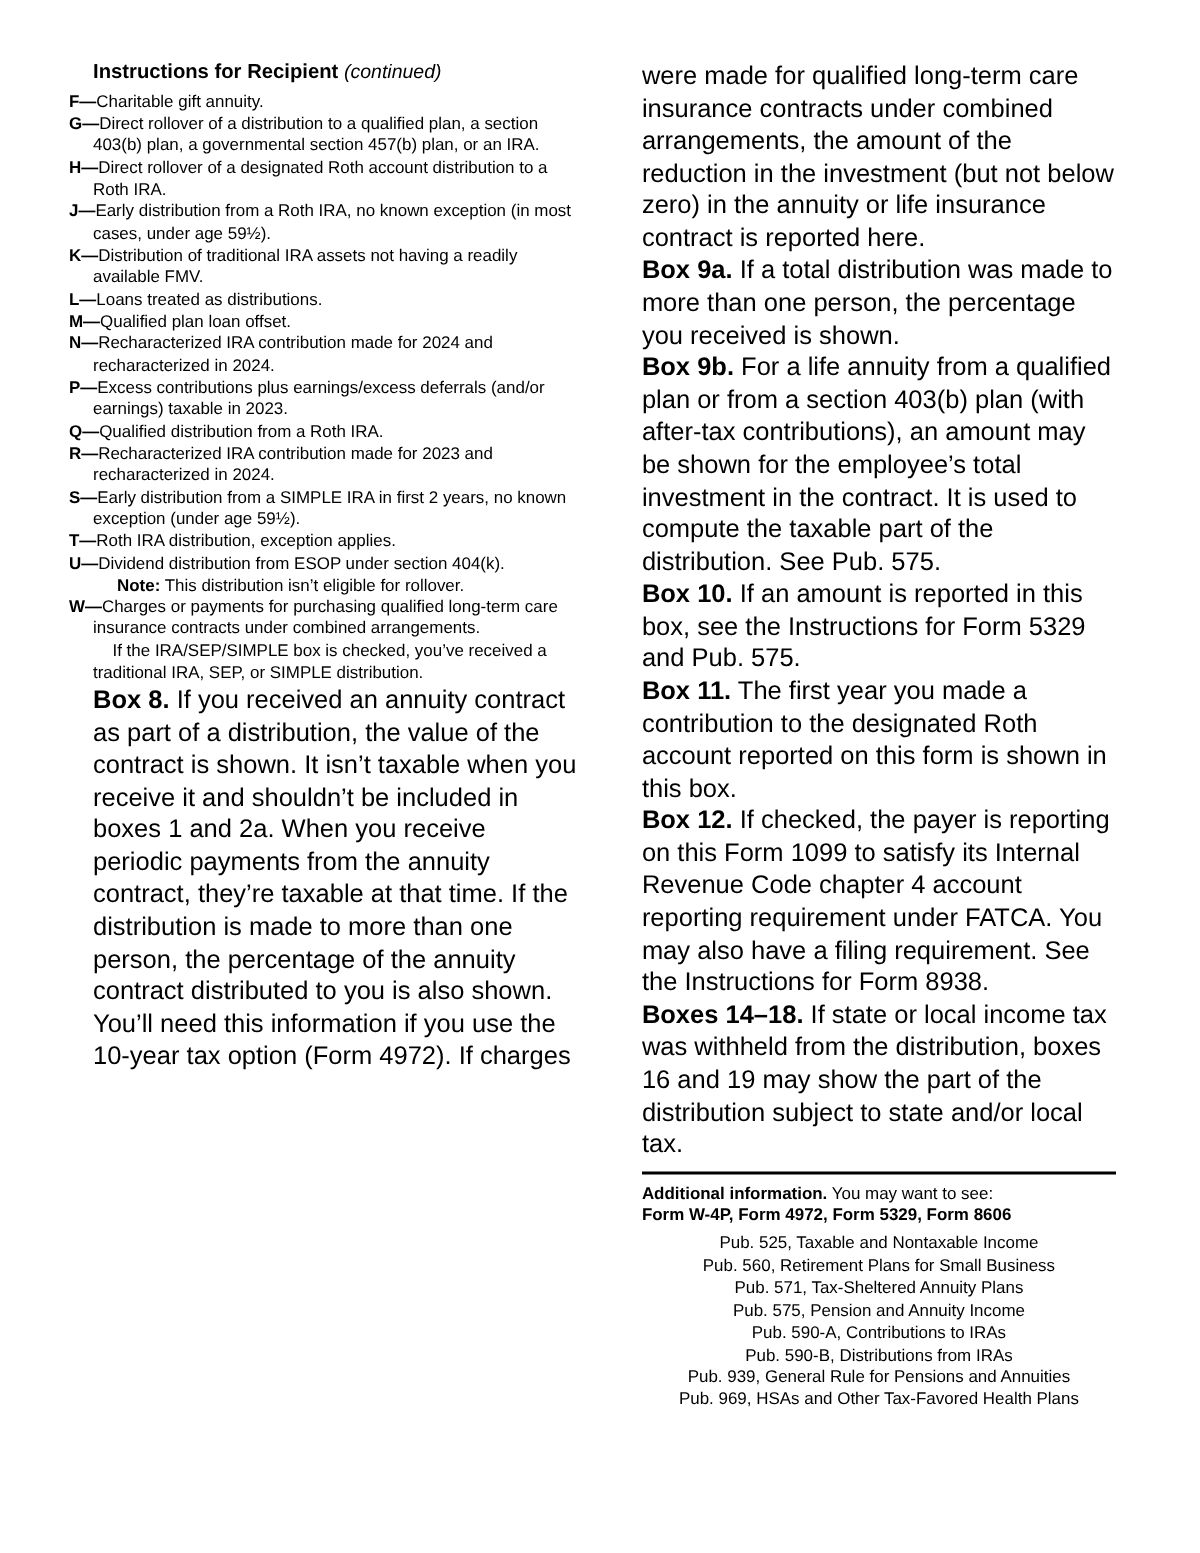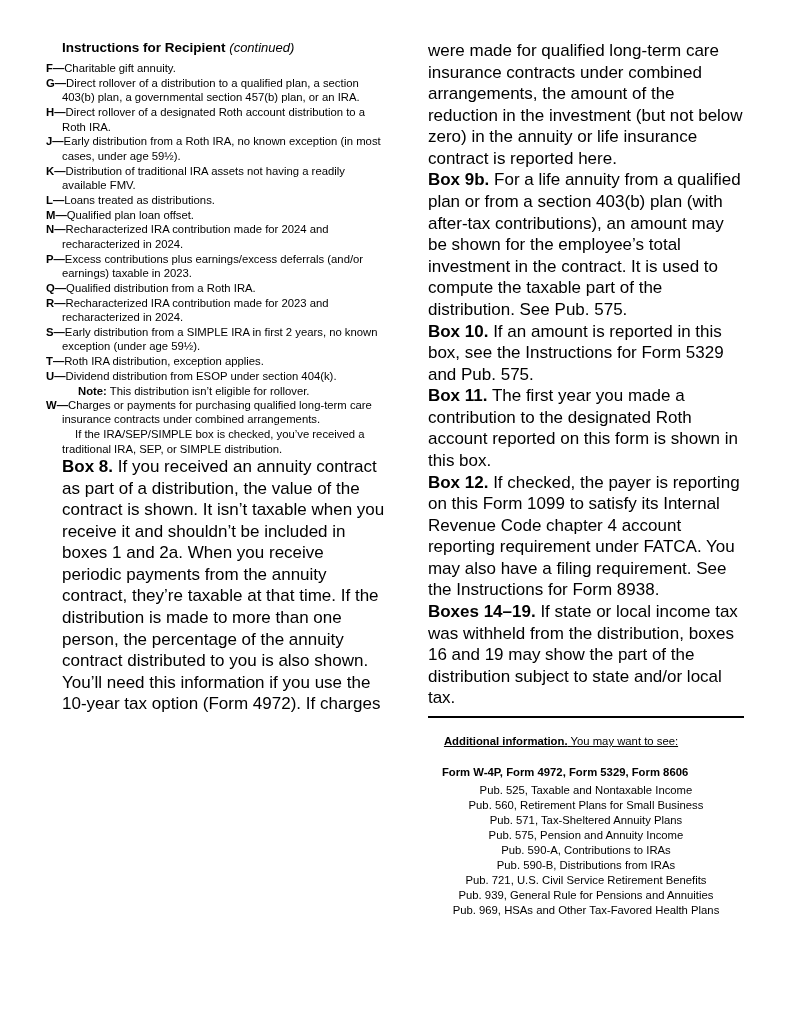--- a/index.html
+++ b/index.html
@@ -93,31 +93,30 @@
   .rule {
     border: none;
     border-top: 2.2px solid #000;
     margin: 7px 0 6px 0;
     width: 100%;
   }
 
   .addl-head {
     font-size: 11.3px;
     line-height: 1.3;
-    margin: 16px;
-    text-decoration: underline;
+    margin: 0;
   }
   .addl-head .lead {
     font-weight: bold;
   }
   .forms-line {
     font-size: 11.3px;
     font-weight: bold;
     line-height: 1.3;
-    margin: 0 0 4px 14px;
+    margin: 0 0 4px 0;
   }
   .pub-line {
     font-size: 11.3px;
     line-height: 1.32;
     margin: 0;
     text-align: center;
   }
 </style>
 </head>
 <body>
@@ -148,36 +147,36 @@
       <p class="code-item"><span class="lead">W—</span><span>Charges or payments for purchasing qualified long-term care insurance contracts under combined arrangements.</span></p>
 
       <p class="indent-para">If the IRA/SEP/SIMPLE box is checked, you’ve received a traditional IRA, SEP, or SIMPLE distribution.</p>
 
       <p class="box-para"><span class="lead">Box 8.</span><span> If you received an annuity contract as part of a distribution, the value of the contract is shown. It isn’t taxable when you receive it and shouldn’t be included in boxes 1 and 2a. When you receive periodic payments from the annuity contract, they’re taxable at that time. If the distribution is made to more than one person, the percentage of the annuity contract distributed to you is also shown. You’ll need this information if you use the 10-year tax option (Form 4972). If charges</span></p>
     </div>
 
     <div class="col col-right">
       <p class="box-para">were made for qualified long-term care insurance contracts under combined arrangements, the amount of the reduction in the investment (but not below zero) in the annuity or life insurance contract is reported here.</p>
 
+      <p class="box-para"><span class="lead">Box 9a.</span><span> If a total distribution was made to more than one person, the percentage you received is shown.</span></p>
       <p class="box-para"><span class="lead">Box 9b.</span><span> For a life annuity from a qualified plan or from a section 403(b) plan (with after-tax contributions), an amount may be shown for the employee’s total investment in the contract. It is used to compute the taxable part of the distribution. See Pub. 575.</span></p>
       <p class="box-para"><span class="lead">Box 10.</span><span> If an amount is reported in this box, see the Instructions for Form 5329 and Pub. 575.</span></p>
       <p class="box-para"><span class="lead">Box 11.</span><span> The first year you made a contribution to the designated Roth account reported on this form is shown in this box.</span></p>
       <p class="box-para"><span class="lead">Box 12.</span><span> If checked, the payer is reporting on this Form 1099 to satisfy its Internal Revenue Code chapter 4 account reporting requirement under FATCA. You may also have a filing requirement. See the Instructions for Form 8938.</span></p>
-      <p class="box-para"><span class="lead">Boxes 14–19.</span><span> If state or local income tax was withheld from the distribution, boxes 16 and 19 may show the part of the distribution subject to state and/or local tax.</span></p>
+      <p class="box-para"><span class="lead">Boxes 14–18.</span><span> If state or local income tax was withheld from the distribution, boxes 16 and 19 may show the part of the distribution subject to state and/or local tax.</span></p>
 
       <hr class="rule">
 
       <p class="addl-head"><span class="lead">Additional information.</span><span> You may want to see:</span></p>
       <p class="forms-line">Form W-4P, Form 4972, Form 5329, Form 8606</p>
 
       <p class="pub-line">Pub. 525, Taxable and Nontaxable Income</p>
       <p class="pub-line">Pub. 560, Retirement Plans for Small Business</p>
       <p class="pub-line">Pub. 571, Tax-Sheltered Annuity Plans</p>
       <p class="pub-line">Pub. 575, Pension and Annuity Income</p>
       <p class="pub-line">Pub. 590-A, Contributions to IRAs</p>
       <p class="pub-line">Pub. 590-B, Distributions from IRAs</p>
-      <p class="pub-line">Pub. 721, U.S. Civil Service Retirement Benefits</p>
       <p class="pub-line">Pub. 939, General Rule for Pensions and Annuities</p>
       <p class="pub-line">Pub. 969, HSAs and Other Tax-Favored Health Plans</p>
     </div>
 
   </div>
 </div>
 
 </body></html>

